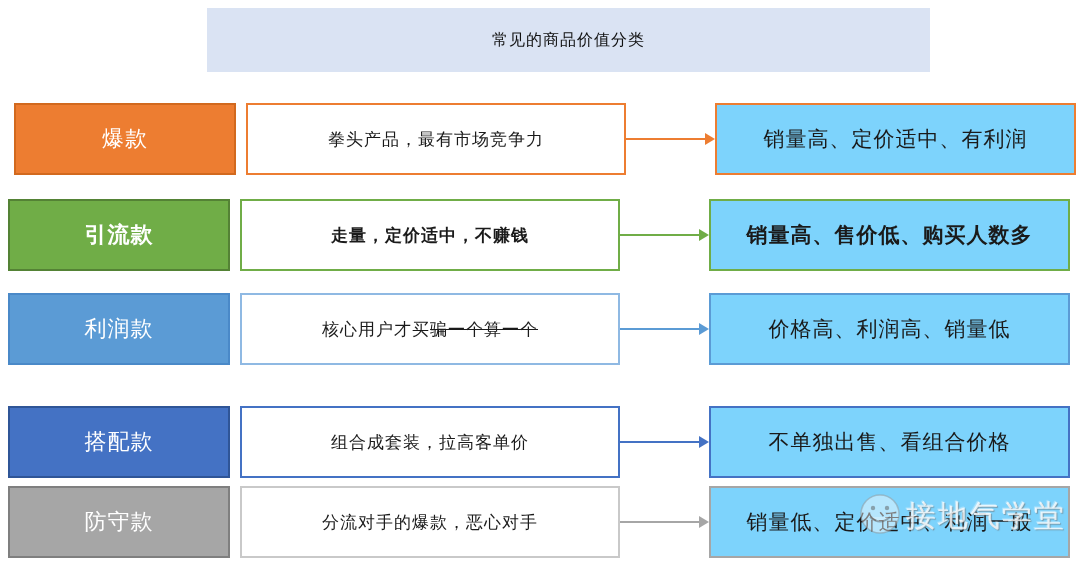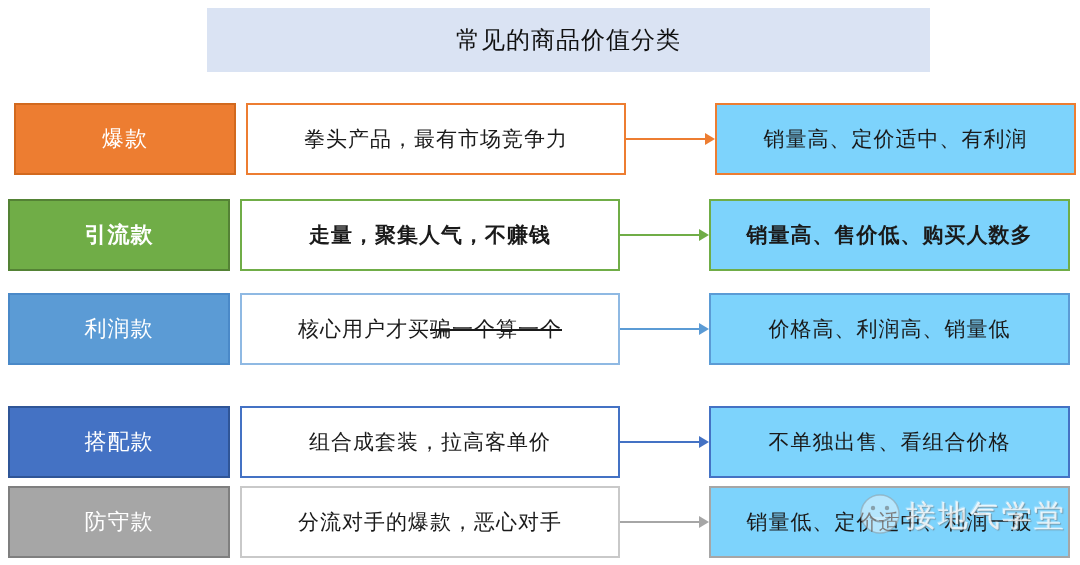--- a/index.html
+++ b/index.html
@@ -17,21 +17,21 @@
   .title-bar {
     position: absolute;
     left: 207px;
     top: 8px;
     width: 723px;
     height: 64px;
     background: #DAE3F3;
     display: flex;
     align-items: center;
     justify-content: center;
-    font-size: 24px;
+    font-size: 16px;
     color: #111111;
     letter-spacing: 1px;
   }
 
   .row {
     position: absolute;
     left: 8px;
     width: 1064px;
     height: 72px;
     display: flex;
@@ -57,21 +57,21 @@
   }
 
   .desc-box {
     width: 380px;
     margin-left: 10px;
     background: #ffffff;
     border: 2px solid var(--mid-border);
     display: flex;
     align-items: center;
     justify-content: center;
-    font-size: 21px;
+    font-size: 17px;
     color: #1a1a1a;
     letter-spacing: 1px;
     flex: none;
     white-space: nowrap;
   }
   .strike { text-decoration: line-through; }
 
   .arrow {
     width: 89px;
     position: relative;
@@ -149,21 +149,21 @@
     <div class="arrow">
         <div class="shaft"></div>
         <div class="head"></div>
       </div>
     <div class="result-box">销量高、定价适中、有利润</div>
   </div>
 
   <div class="row row-1" style="--fill: #70AD47; --fill-border: #548235; --mid-border: #70AD47; --accent: #70AD47;">
     <div class="label-box">引流款</div>
     <div class="desc-box">
-        <span>走量，聚集人气，不赚钱</span>
+        <span>走量，定价适中，不赚钱</span>
         <span class="strike"></span>
       </div>
     <div class="arrow">
         <div class="shaft"></div>
         <div class="head"></div>
       </div>
     <div class="result-box">销量高、售价低、购买人数多</div>
   </div>
 
   <div class="row row-2" style="--fill: #5B9BD5; --fill-border: #4A89C8; --mid-border: #8FB9E3; --accent: #5B9BD5;">

